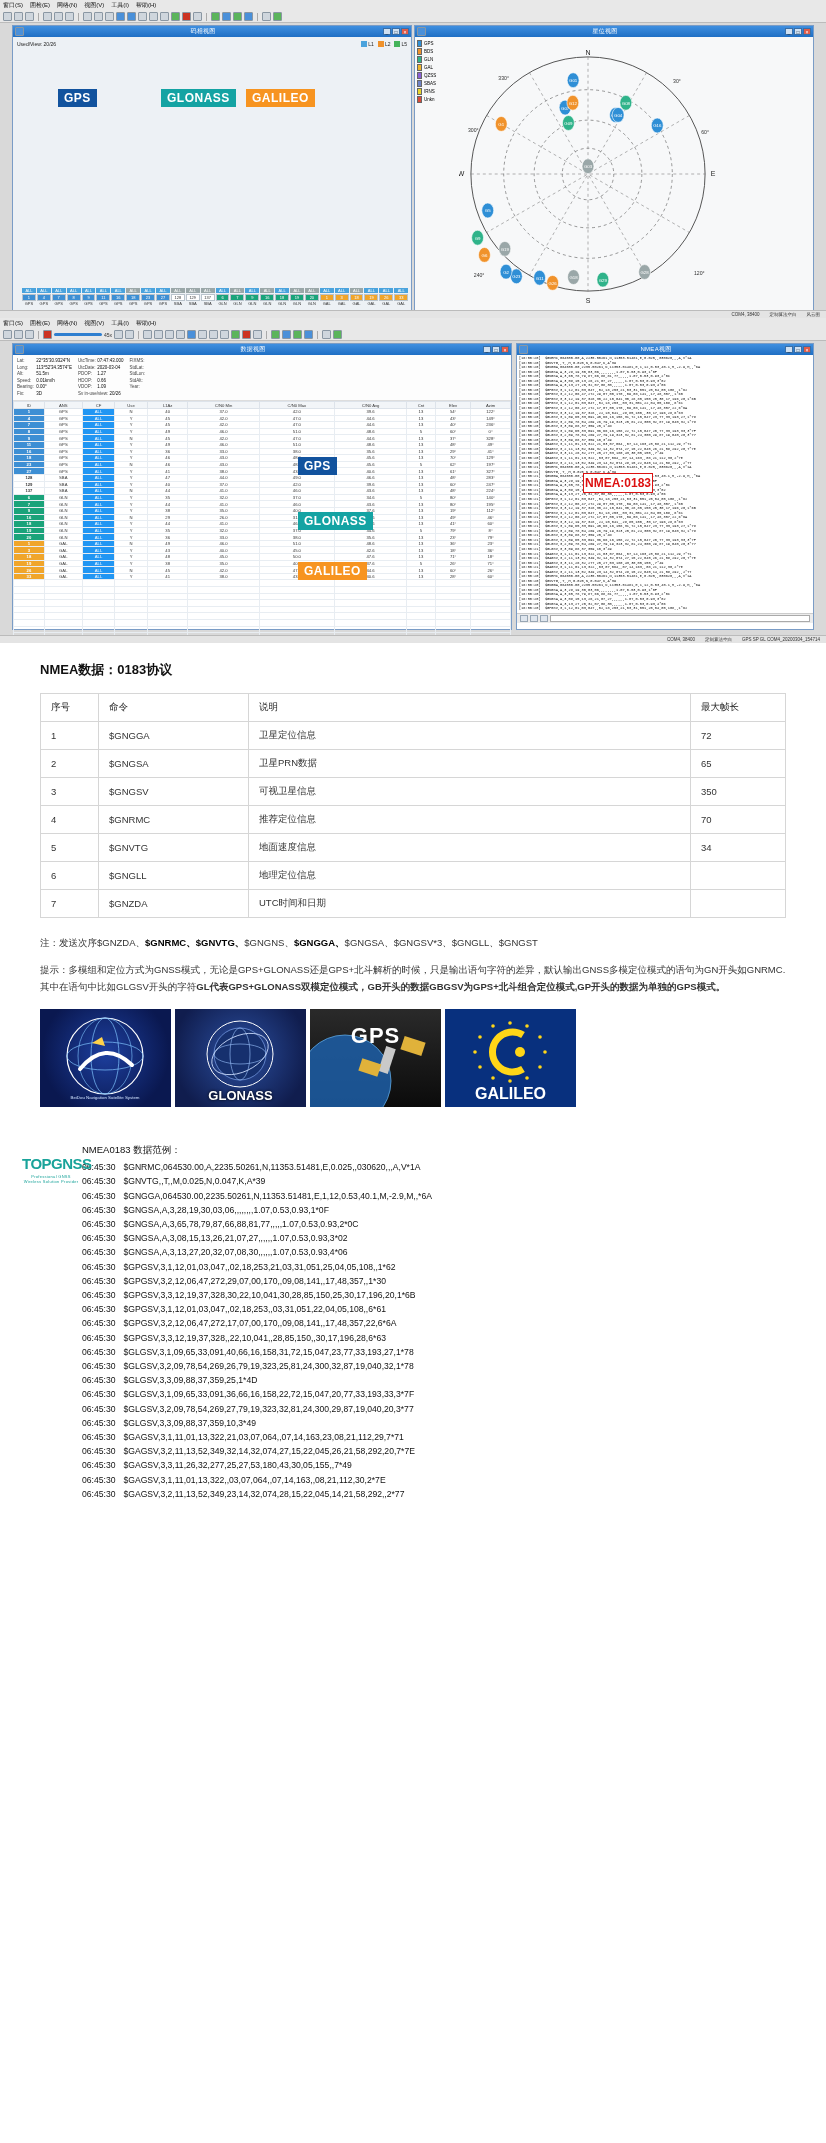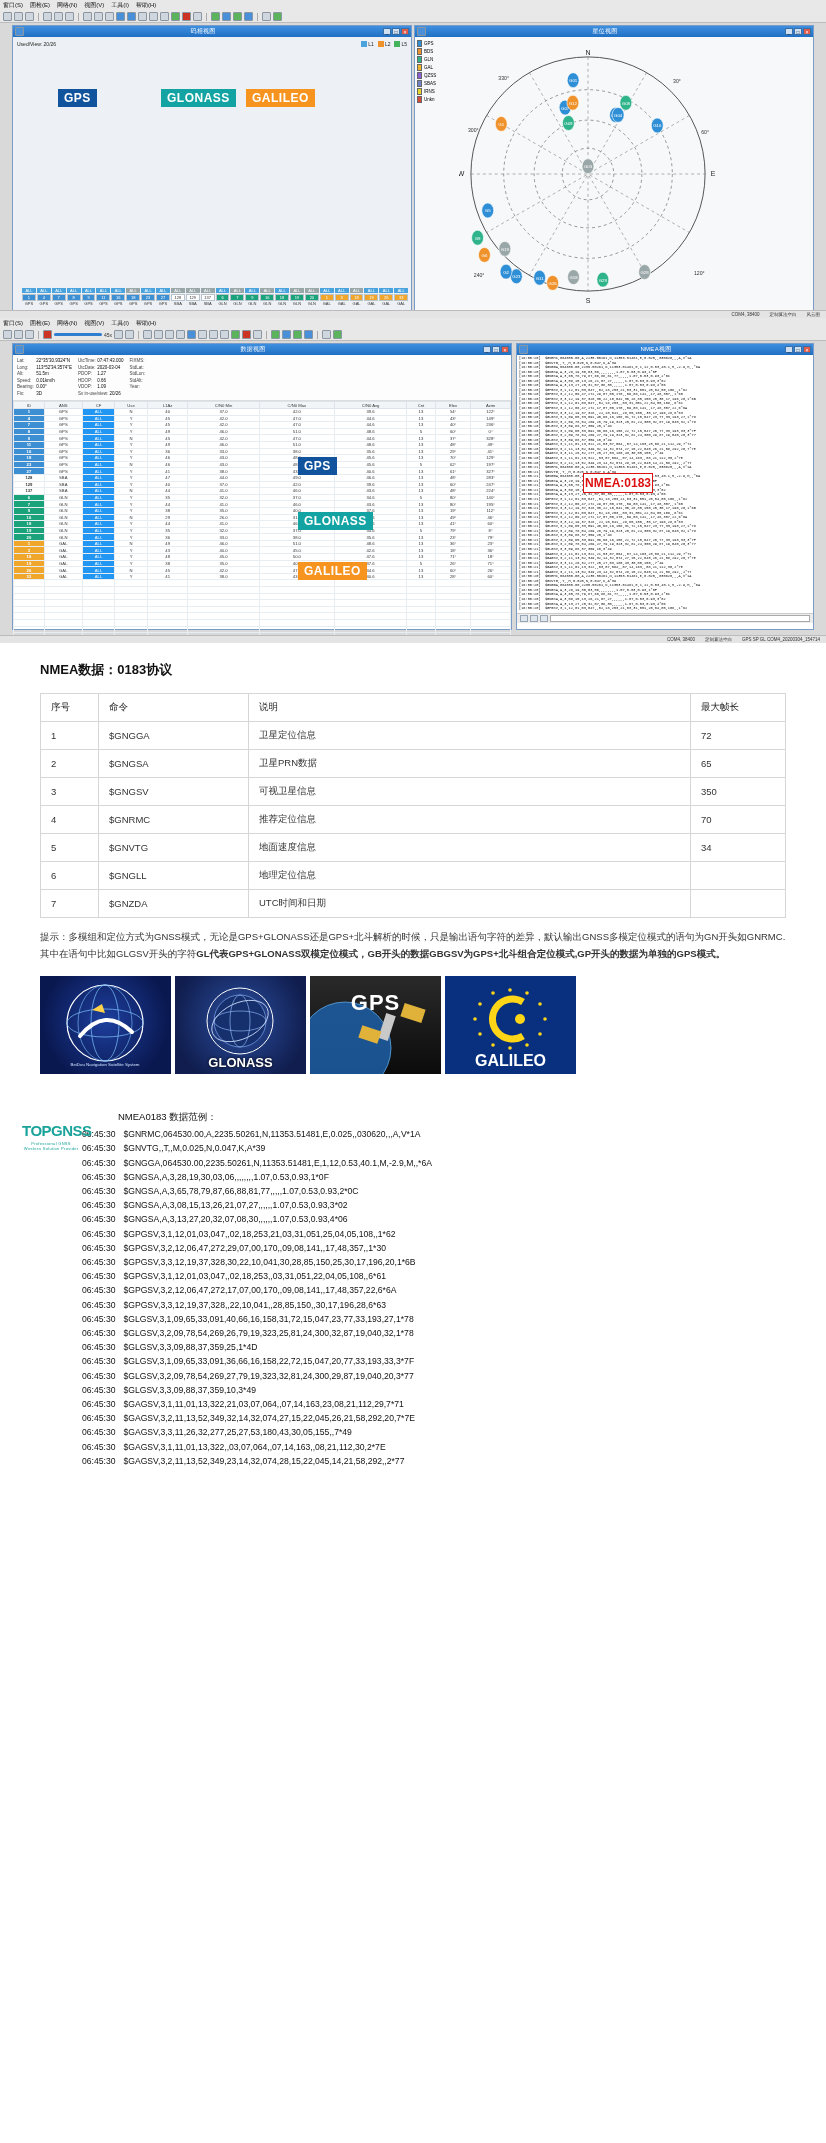--- a/index.html
+++ b/index.html
@@ -99,21 +99,21 @@
   .logo { width:131px; height:98px; position:relative; overflow:hidden; }
   .logo .cap { position:absolute; bottom:4px; width:100%; text-align:center; color:#fff; font-weight:bold; }
 
   
   .sample { position:relative; padding:18px 0 10px 0; margin-top:18px; }
   .topgnss { position:absolute; left:22px; top:30px; width:58px; text-align:center; }
   .topgnss .tg-main { font-size:15px; font-weight:bold; color:#19a39a; letter-spacing:-.5px; }
   .topgnss .tg-sub { font-size:4px; color:#19a39a; letter-spacing:.3px; margin-top:2px;}
   .sample-inner { margin-left:82px; font-size:8.6px; line-height:14.2px; color:#111;
                   font-family:"Liberation Sans","DejaVu Sans",sans-serif; }
-  .sample-title { font-size:9.5px; margin-bottom:3px;margin-left:36px; }
+  .sample-title { font-size:9.5px; margin-bottom:3px; }
   .srow { display:flex; gap:8px; white-space:nowrap; }
   .srow .t { color:#111; }
   .srow .s { color:#111; }
 </style>
 </head>
 <body>
 
 <div class="app1">
 
   <div class="menubar">
@@ -1316,20 +1316,23 @@
         </tr>
         <tr>
           <td class="num">7</td>
           <td class="cmd">$GNZDA</td>
           <td class="">UTC时间和日期</td>
           <td class="len"></td>
         </tr>
       </tbody>
   </table>
 
+  <div class="note">
+    <span>注：发送次序$GNZDA、</span><b>$GNRMC、$GNVTG、</b><span>$GNGNS、</span><b>$GNGGA、</b><span>$GNGSA、$GNGSV*3、$GNGLL、$GNGST</span>
+  </div>
 
   <div class="tip">
     <span>提示：多模组和定位方式为GNSS模式，无论是GPS+GLONASS还是GPS+北斗解析的时候，只是输出语句字符的差异，默认输出GNSS多模定位模式的语句为GN开头如GNRMC.其中在语句中比如GLGSV开头的字符</span><b>GL代表GPS+GLONASS双模定位模式，GB开头的数据GBGSV为GPS+北斗组合定位模式,GP开头的数据为单独的GPS模式。</b>
   </div>
 
   <div class="logos">
 
     <div class="logo" style="background:radial-gradient(circle at 50% 45%, #1d3f9e 0%, #0a1850 75%);">
       <svg viewBox="0 0 131 98" width="131" height="98">
         <circle cx="65" cy="47" r="38" fill="none" stroke="#ffffff" stroke-width="1.2"></circle>

